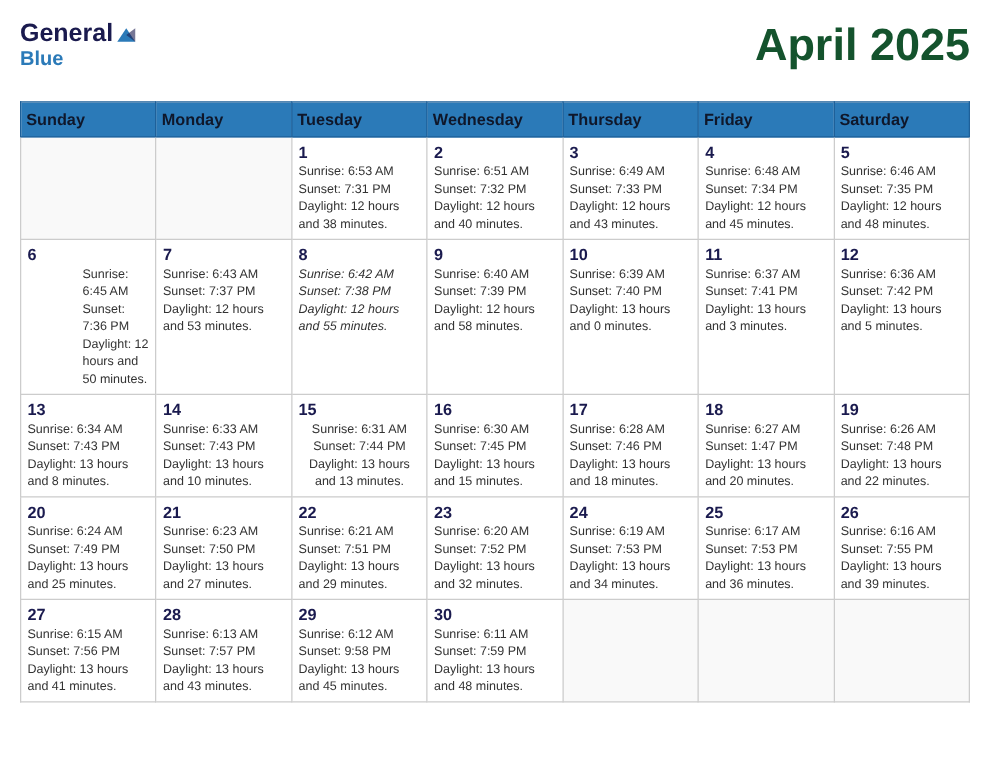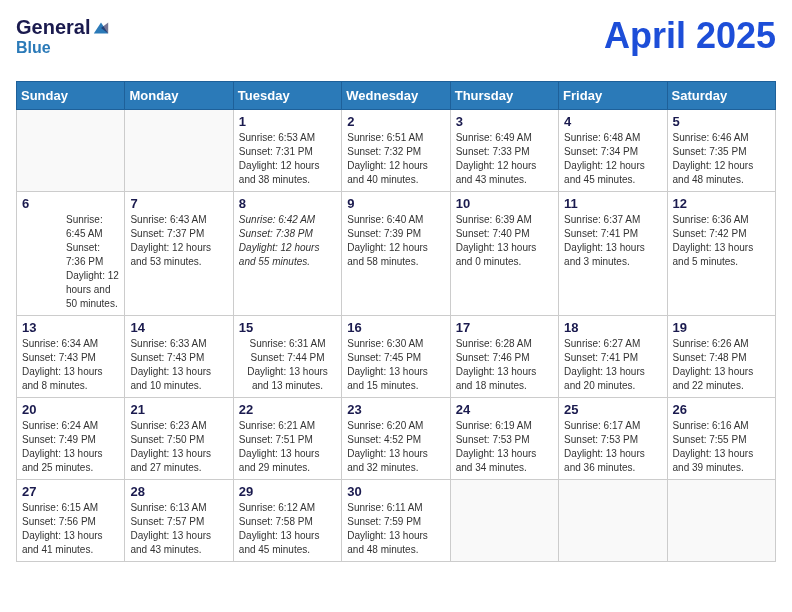--- a/index.html
+++ b/index.html
@@ -39,36 +39,36 @@
       width: 18px;
       height: 18px;
       margin-left: 2px;
     }
     .title-area {
       text-align: right;
     }
     .month-title {
       font-size: 36px;
       font-weight: bold;
-      color: #1d4ed8;
+      color: #14532d;
       line-height: 1.1;
     }
     .location-subtitle {
       font-size: 14px;
       color: #333;
       margin-top: 2px;
     }
     .calendar {
       width: 100%;
       border-collapse: collapse;
       border: 1px solid #ccc;
     }
     .calendar th {
       background: #2b7ab8;
-      color: #ffffff;
+      color: #0f172a;
       font-size: 13px;
       font-weight: bold;
       padding: 6px 4px;
       text-align: left;
       border: 1px solid #1e6099;
     }
     .calendar td {
       vertical-align: top;
       padding: 4px 5px;
       font-size: 10.5px;
@@ -233,21 +233,21 @@
         </td>
         <td>
           <div class="day-number">17</div>
           <div class="day-info" style="white-space: pre-line;">Sunrise: 6:28 AM
 Sunset: 7:46 PM
 Daylight: 13 hours and 18 minutes.</div>
         </td>
         <td>
           <div class="day-number">18</div>
           <div class="day-info" style="white-space: pre-line;">Sunrise: 6:27 AM
-Sunset: 7:41 PM
+Sunset: 1:47 PM
 Daylight: 13 hours and 20 minutes.</div>
         </td>
         <td>
           <div class="day-number">19</div>
           <div class="day-info" style="white-space: pre-line;">Sunrise: 6:26 AM
 Sunset: 7:48 PM
 Daylight: 13 hours and 22 minutes.</div>
         </td>
       </tr>
       <tr>
@@ -265,21 +265,21 @@
         </td>
         <td>
           <div class="day-number">22</div>
           <div class="day-info" style="white-space: pre-line;">Sunrise: 6:21 AM
 Sunset: 7:51 PM
 Daylight: 13 hours and 29 minutes.</div>
         </td>
         <td>
           <div class="day-number">23</div>
           <div class="day-info" style="white-space: pre-line;">Sunrise: 6:20 AM
-Sunset: 4:52 PM
+Sunset: 7:52 PM
 Daylight: 13 hours and 32 minutes.</div>
         </td>
         <td>
           <div class="day-number">24</div>
           <div class="day-info" style="white-space: pre-line;">Sunrise: 6:19 AM
 Sunset: 7:53 PM
 Daylight: 13 hours and 34 minutes.</div>
         </td>
         <td>
           <div class="day-number">25</div>
@@ -303,21 +303,21 @@
         </td>
         <td>
           <div class="day-number">28</div>
           <div class="day-info" style="white-space: pre-line;">Sunrise: 6:13 AM
 Sunset: 7:57 PM
 Daylight: 13 hours and 43 minutes.</div>
         </td>
         <td>
           <div class="day-number">29</div>
           <div class="day-info" style="white-space: pre-line;">Sunrise: 6:12 AM
-Sunset: 7:58 PM
+Sunset: 9:58 PM
 Daylight: 13 hours and 45 minutes.</div>
         </td>
         <td>
           <div class="day-number">30</div>
           <div class="day-info" style="white-space: pre-line;">Sunrise: 6:11 AM
 Sunset: 7:59 PM
 Daylight: 13 hours and 48 minutes.</div>
         </td>
         <td class="empty-cell"></td>
         <td class="empty-cell"></td>

